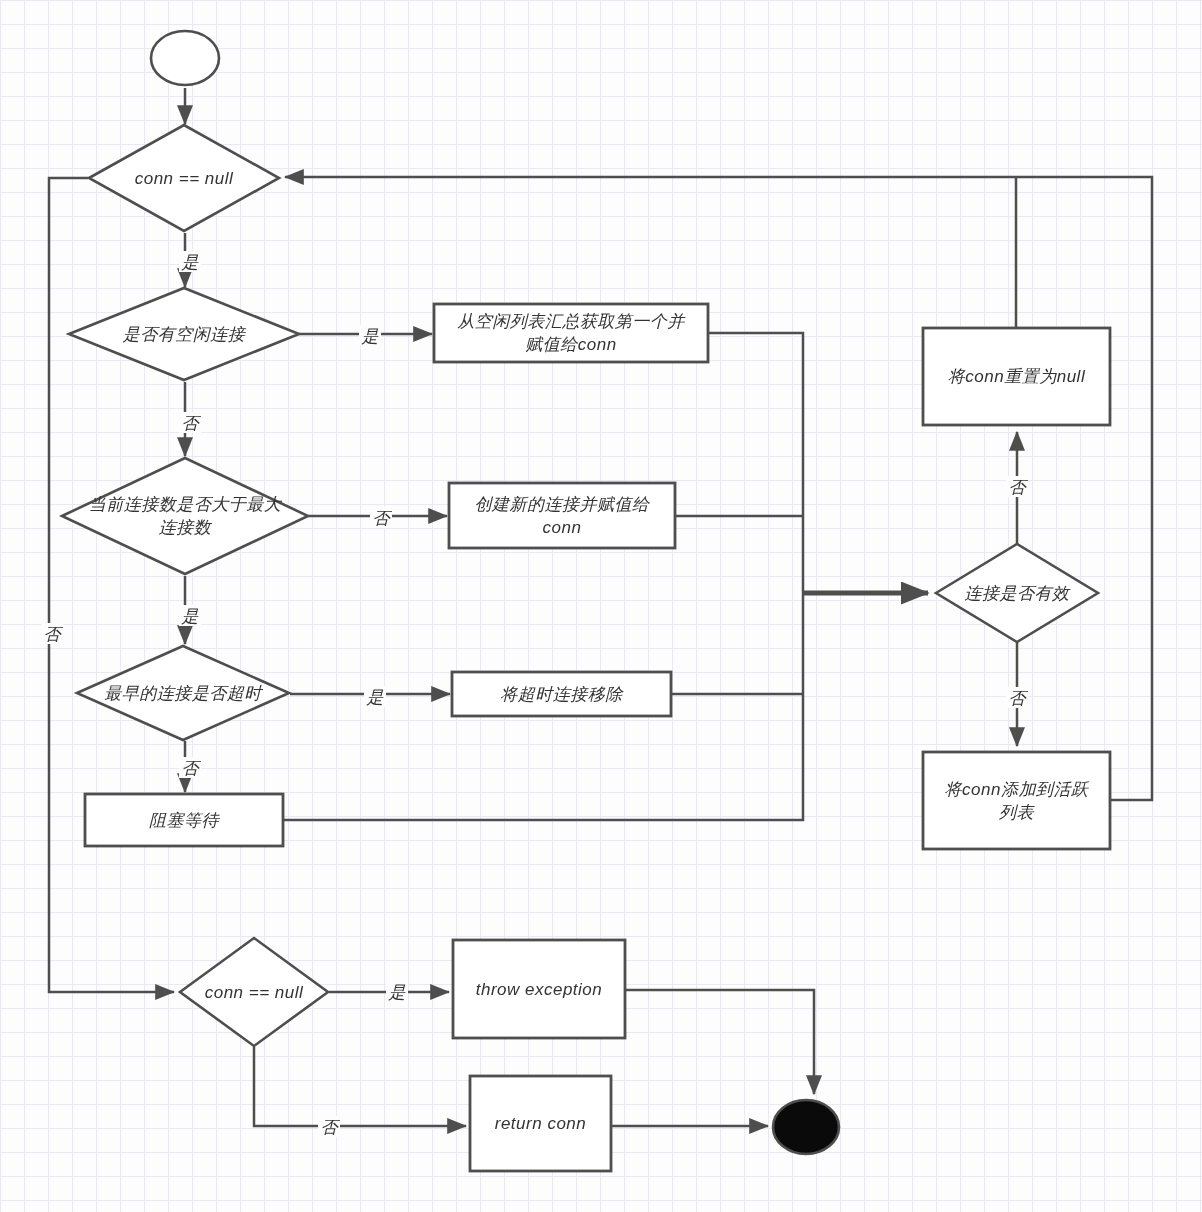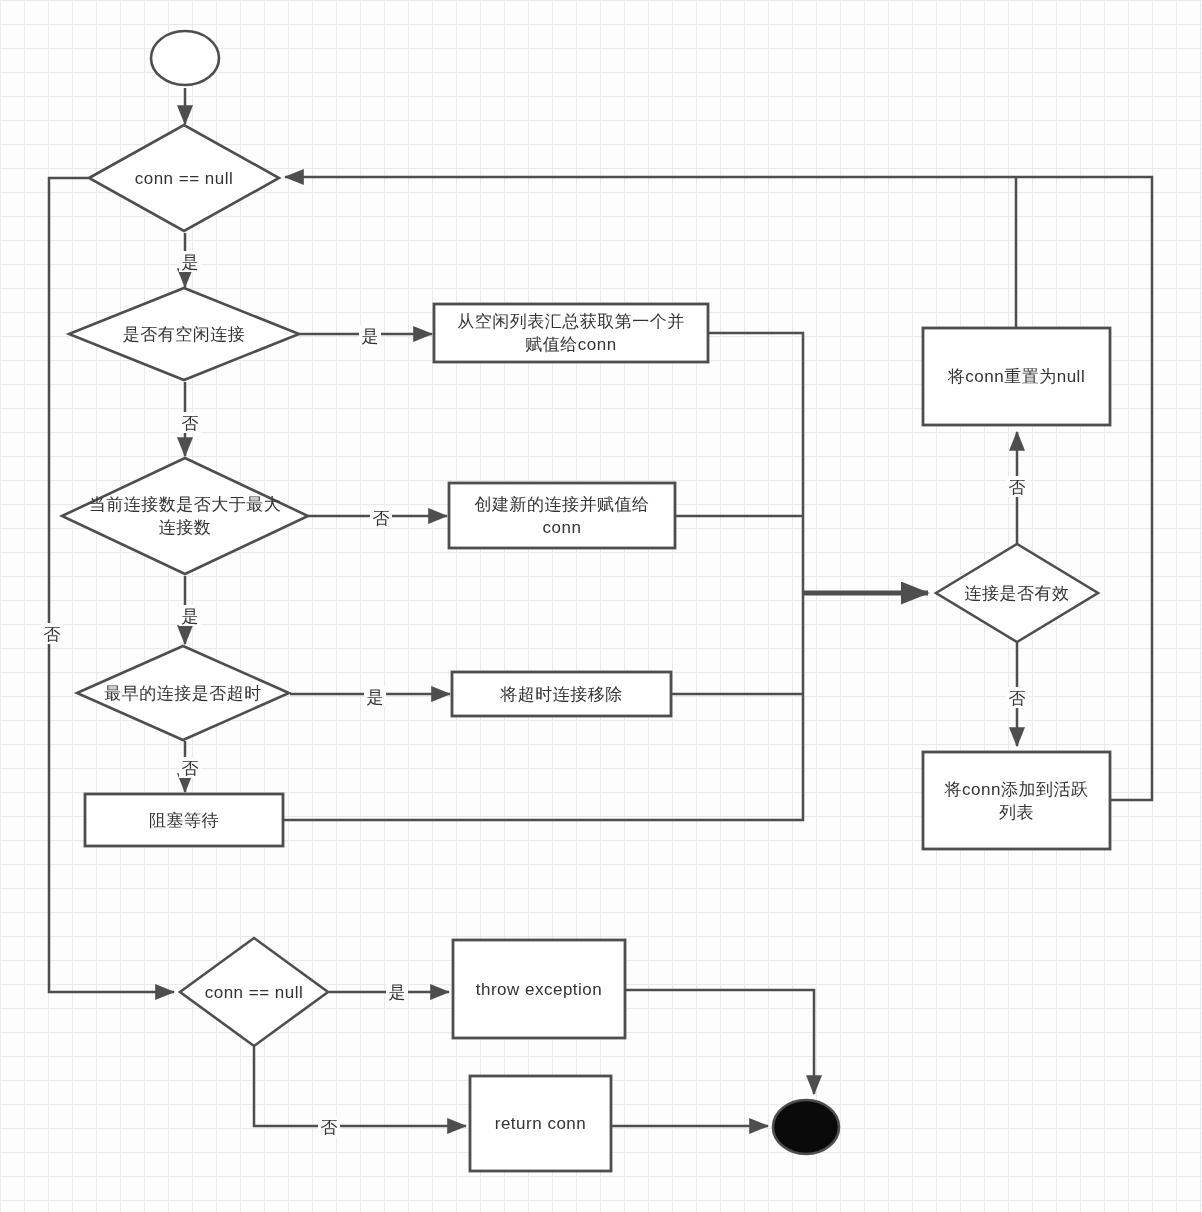--- a/index.html
+++ b/index.html
@@ -6,20 +6,21 @@
   .stage{
     position:relative;
     width:1202px;height:1212px;
     overflow:hidden;
     background-color:#fdfdfe;
     background-image:
       linear-gradient(to right, #e9e9ef 1px, transparent 1px),
       linear-gradient(to bottom, #e9e9ef 1px, transparent 1px);
     background-size:24px 24px;
     font-family:"Liberation Sans","DejaVu Sans",sans-serif;
+    font-style:italic;
   }
   .stage svg{position:absolute;left:0;top:0;}
   .node-label{
     font-family:"Liberation Sans","DejaVu Sans",sans-serif;
     font-size:17px;
     fill:#333333;
     letter-spacing:0.5px;
   }
   .edge-label{
     font-family:"Liberation Sans","DejaVu Sans",sans-serif;

